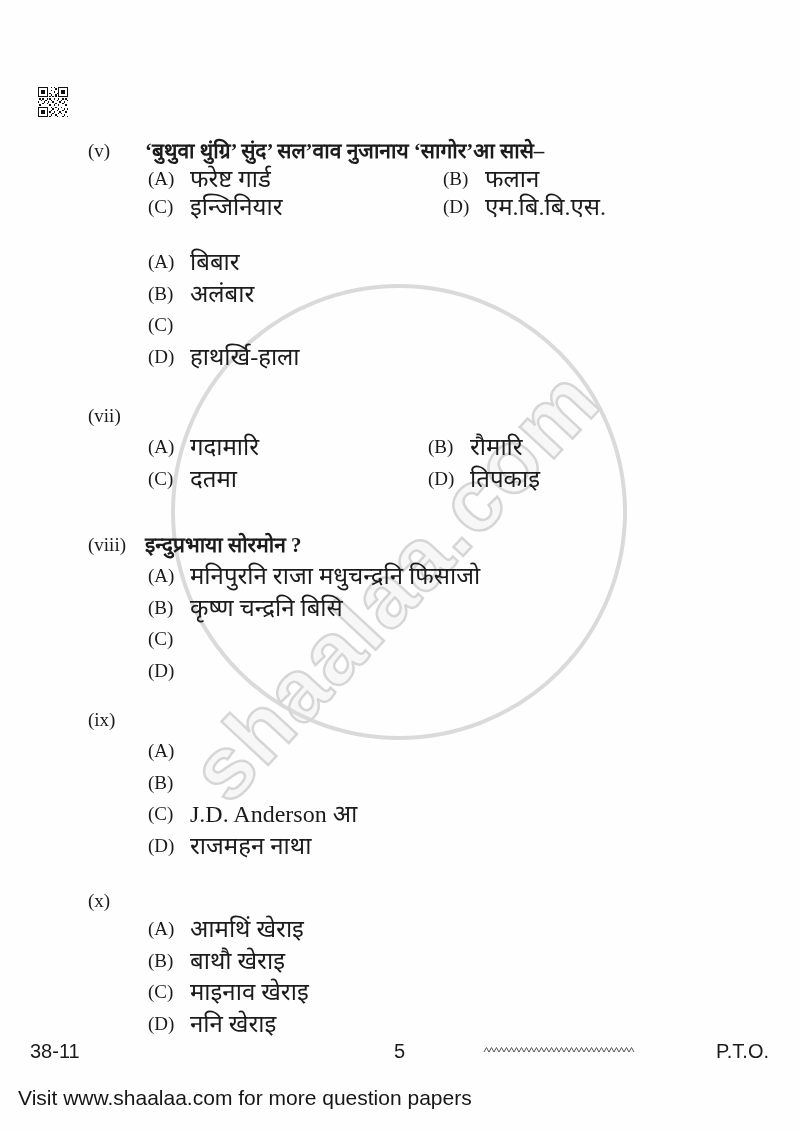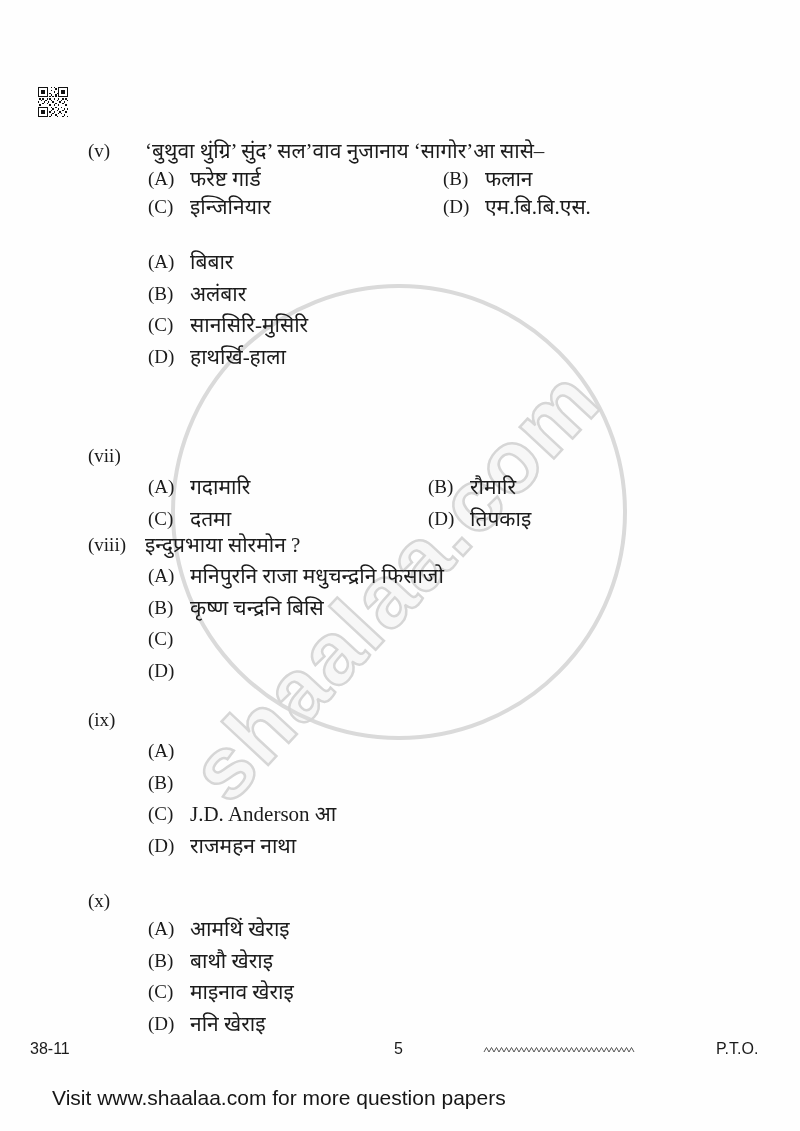--- a/index.html
+++ b/index.html
@@ -27,42 +27,42 @@
     text-align:center;
     color:rgba(225,225,225,0.22);
     -webkit-text-stroke:2.5px #d6d6d6;
     z-index:0;
     user-select:none;
   }
   
   .qr{position:absolute;left:38px;top:87px;width:30px;height:30px;z-index:2;}
   
   .question{position:absolute;left:88px;width:700px;z-index:2;}
-  .q-v{top:137px}.q-vi{top:245px}.q-vii{top:442px}
+  .q-v{top:137px}.q-vi{top:245px}.q-vii{top:402px}
   .q-viii{top:531px}.q-ix{top:706px}.q-x{top:887px}
   .qline{display:flex;line-height:28px;}
   .qnum{flex:none;width:57px;font-size:19px;}
-  .qtext{font-size:21px;}
+  .qtext{font-size:21px;font-weight:bold;}
   .opts{margin-left:60px;margin-top:3px;}
   .q-v .opts,.q-x .opts{margin-top:0;}
   .opt{display:flex;height:31.5px;line-height:28px;}
   .q-v .opt{height:28px;}
   .olabel{flex:none;width:42px;font-size:19px;}
-  .otext{font-size:21px;}
+  .otext{font-size:24px;}
   .cols2{display:grid;grid-template-columns:295px 1fr;}
   .q-vii .cols2{grid-template-columns:280px 1fr;}
   
   .footer{position:absolute;left:0;top:1040px;width:800px;height:24px;z-index:2;
-          font-family:"Liberation Sans","DejaVu Sans",sans-serif;font-size:16px;color:#1b1b1b;}
+          font-family:"Liberation Sans","DejaVu Sans",sans-serif;font-size:20px;color:#1b1b1b;}
   .paper-code{position:absolute;left:30px;top:0;}
   .page-number{position:absolute;left:394px;top:0;}
   .squiggle{position:absolute;left:483px;top:4px;}
   .pto{position:absolute;left:716px;top:0;text-align:right;}
   .bottom-bar{position:absolute;left:18px;top:1086px;z-index:2;
-          font-family:"Liberation Sans","DejaVu Sans",sans-serif;font-size:21px;color:#161616;margin-left:34px;}
+          font-family:"Liberation Sans","DejaVu Sans",sans-serif;font-size:21px;color:#161616;}
 </style>
 </head>
 <body>
 
 <div class="page">
 
   <div class="wm-circle"></div>
   <div class="wm-text">shaalaa.com</div>
 
   <svg class="qr" viewBox="0 0 21 21" shape-rendering="crispEdges" aria-hidden="true">
@@ -108,21 +108,20 @@
       <div class="opt">
           <span class="olabel">(A)</span>
           <span class="otext">बिबार</span>
         </div>
       <div class="opt">
           <span class="olabel">(B)</span>
           <span class="otext">अलंबार</span>
         </div>
       <div class="opt">
           <span class="olabel">(C)</span>
-          <span class="otext">सानसिरि-मुसिरि</span>
         </div>
       <div class="opt">
           <span class="olabel">(D)</span>
           <span class="otext">हाथर्खि-हाला</span>
         </div>
     </div>
   </div>
 
   <div class="question q-vii">
     <div class="qline">

